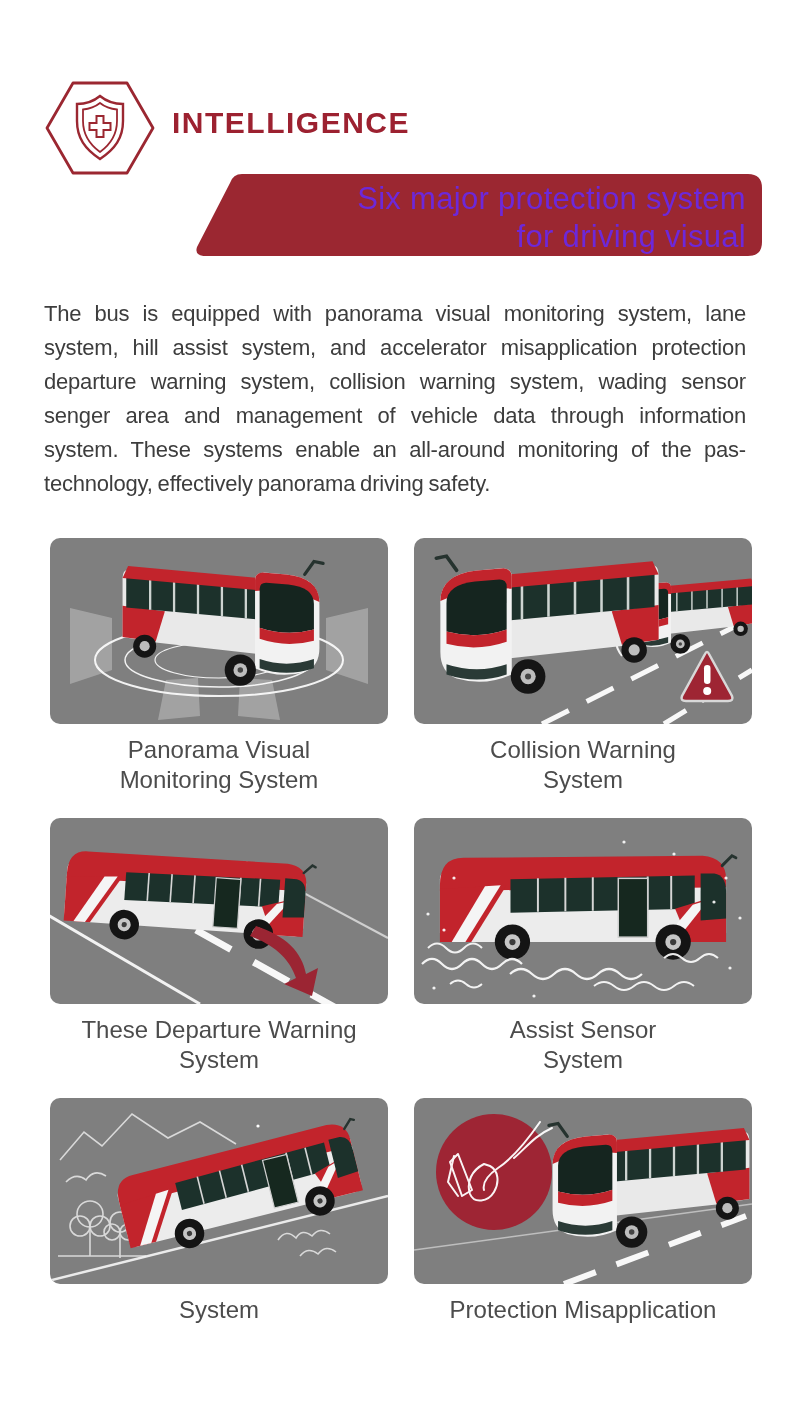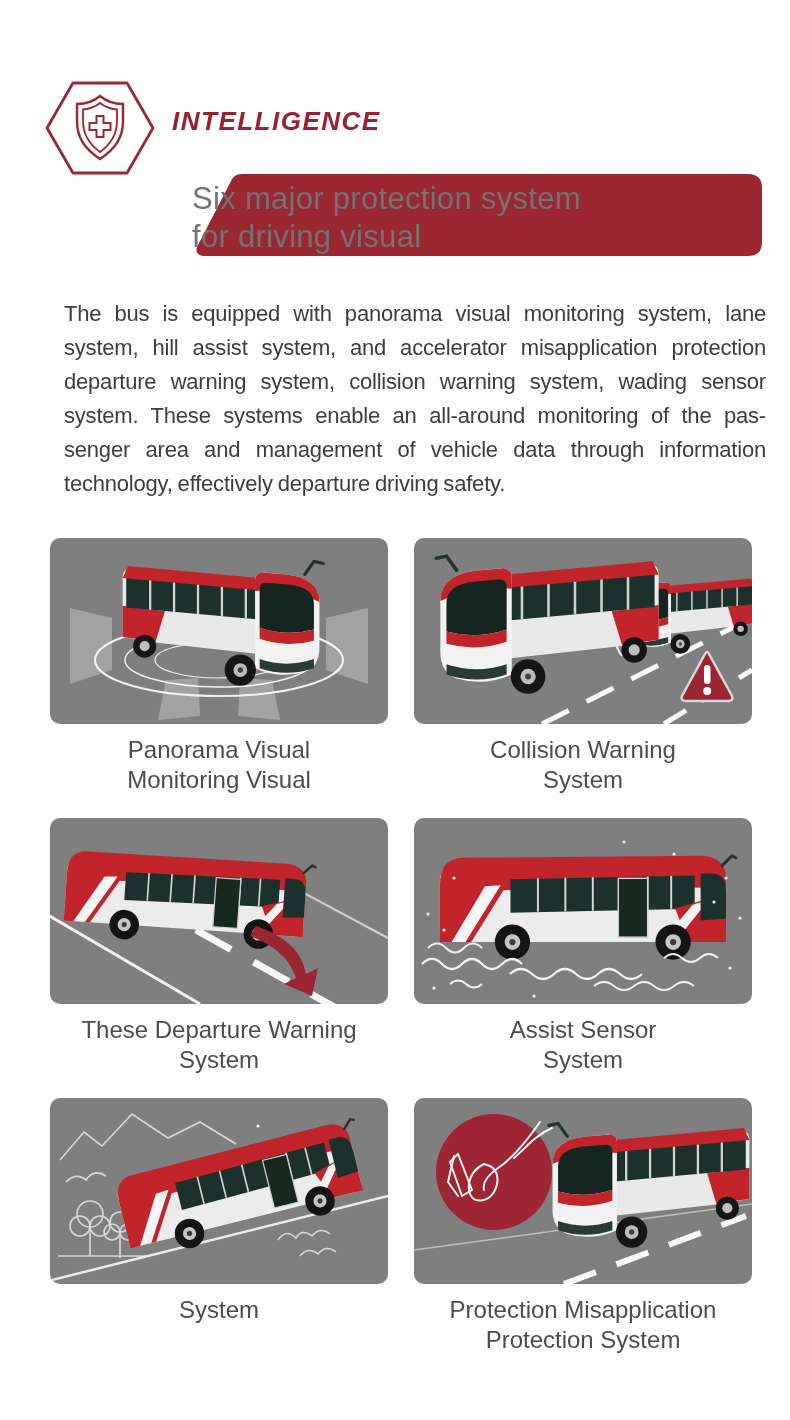--- a/index.html
+++ b/index.html
@@ -2,30 +2,30 @@
 <html><head>
 <meta charset="utf-8">
 <style>
   html,body{margin:0;padding:0;background:#ffffff;}
   .page{position:relative;width:790px;height:1420px;background:#ffffff;overflow:hidden;
         font-family:"Liberation Sans", sans-serif;}
 
   
   .hex-icon{position:absolute;left:45px;top:80px;width:110px;height:96px;}
   .page-title{position:absolute;left:172px;top:106px;margin:0;
-              font-style:italic;font-weight:bold;font-size:26px;letter-spacing:1.5px;
+              font-weight:bold;font-size:30px;letter-spacing:1.5px;
               color:#9c2130;}
   .banner{position:absolute;left:192px;top:174px;width:570px;height:82px;}
   .banner-shape{position:absolute;left:0;top:0;width:570px;height:82px;}
   .banner-text{position:absolute;left:0;top:0;width:554px;height:87px;
-               display:flex;flex-direction:column;justify-content:center;
-               color:#737373;font-size:31px;line-height:38px;letter-spacing:0.3px;}
+               display:flex;flex-direction:column;justify-content:center;align-items:flex-end;
+               color:#6d28d9;font-size:31px;line-height:38px;letter-spacing:0.3px;}
 
   
-  .intro{position:absolute;left:64px;top:297px;width:702px;color:#3d3d3d;
+  .intro{position:absolute;left:44px;top:297px;width:702px;color:#3d3d3d;
          font-size:22px;line-height:34px;letter-spacing:-0.2px;word-spacing:-1px;}
   .jline{text-align:justify;text-align-last:justify;white-space:normal;}
   .jline:last-child{text-align-last:left;}
 
   
   .features{position:absolute;left:50px;top:538px;display:grid;
             grid-template-columns:338px 338px;column-gap:26px;row-gap:23px;}
   .feature{margin:0;}
   .card{width:338px;height:186px;border-radius:10px;background:#7f7f7f;overflow:hidden;}
   .card svg{display:block;width:338px;height:186px;}
@@ -106,23 +106,23 @@
     <div class="banner-text">
       <div>Six major protection system</div>
       <div>for driving visual</div>
     </div>
   </div>
 
   <section class="intro">
     <div class="jline">The bus is equipped with panorama visual monitoring system, lane</div>
     <div class="jline">system, hill assist system, and accelerator misapplication protection</div>
     <div class="jline">departure warning system, collision warning system, wading sensor</div>
+    <div class="jline">senger area and management of vehicle data through information</div>
     <div class="jline">system. These systems enable an all-around monitoring of the pas-</div>
-    <div class="jline">senger area and management of vehicle data through information</div>
-    <div class="jline">technology, effectively departure driving safety.</div>
+    <div class="jline">technology, effectively panorama driving safety.</div>
   </section>
 
   <section class="features">
 
     <figure class="feature">
       <div class="card">
         <svg viewBox="0 0 338 186">
           <g fill="#ffffff" opacity="0.28">
             <polygon points="20,70 62,80 62,132 20,146"></polygon>
             <polygon points="318,70 276,80 276,132 318,146"></polygon>
@@ -132,21 +132,21 @@
           <g stroke="#ffffff" fill="none" opacity="0.9">
             <ellipse cx="169" cy="122" rx="124" ry="36" stroke-width="2"></ellipse>
             <ellipse cx="169" cy="122" rx="94" ry="27" stroke-width="1.5"></ellipse>
             <ellipse cx="169" cy="122" rx="64" ry="18" stroke-width="1.2"></ellipse>
           </g>
           <use href="#bus34" transform="translate(286,18) scale(-0.92,0.92)"></use>
         </svg>
       </div>
       <figcaption class="caption">
         <div>Panorama Visual</div>
-        <div>Monitoring Visual</div>
+        <div>Monitoring System</div>
       </figcaption>
     </figure>
 
     <figure class="feature">
       <div class="card">
         <svg viewBox="0 0 338 186">
           <g stroke="#ffffff" stroke-width="5" opacity="0.95">
             <line x1="128" y1="186" x2="330" y2="84" stroke-dasharray="30 20"></line>
             <line x1="250" y1="186" x2="338" y2="132" stroke-dasharray="26 18"></line>
           </g>
@@ -259,18 +259,17 @@
             <path d="M70,66 C58,72 52,84 56,96 C60,106 74,104 80,94 C86,84 84,72 76,68 Z"></path>
             <path d="M44,56 L58,92 L48,98 L36,64 Z"></path>
             <path d="M40,58 l-6,26 l10,14"></path>
             <path d="M100,60 C112,50 120,38 138,30"></path>
           </g>
           <use href="#bus34" transform="translate(122,20) scale(0.92)"></use>
         </svg>
       </div>
       <figcaption class="caption">
         <div>Protection Misapplication</div>
-        <div>Protection System</div>
       </figcaption>
     </figure>
 
   </section>
 </div>
 
 </body></html>

